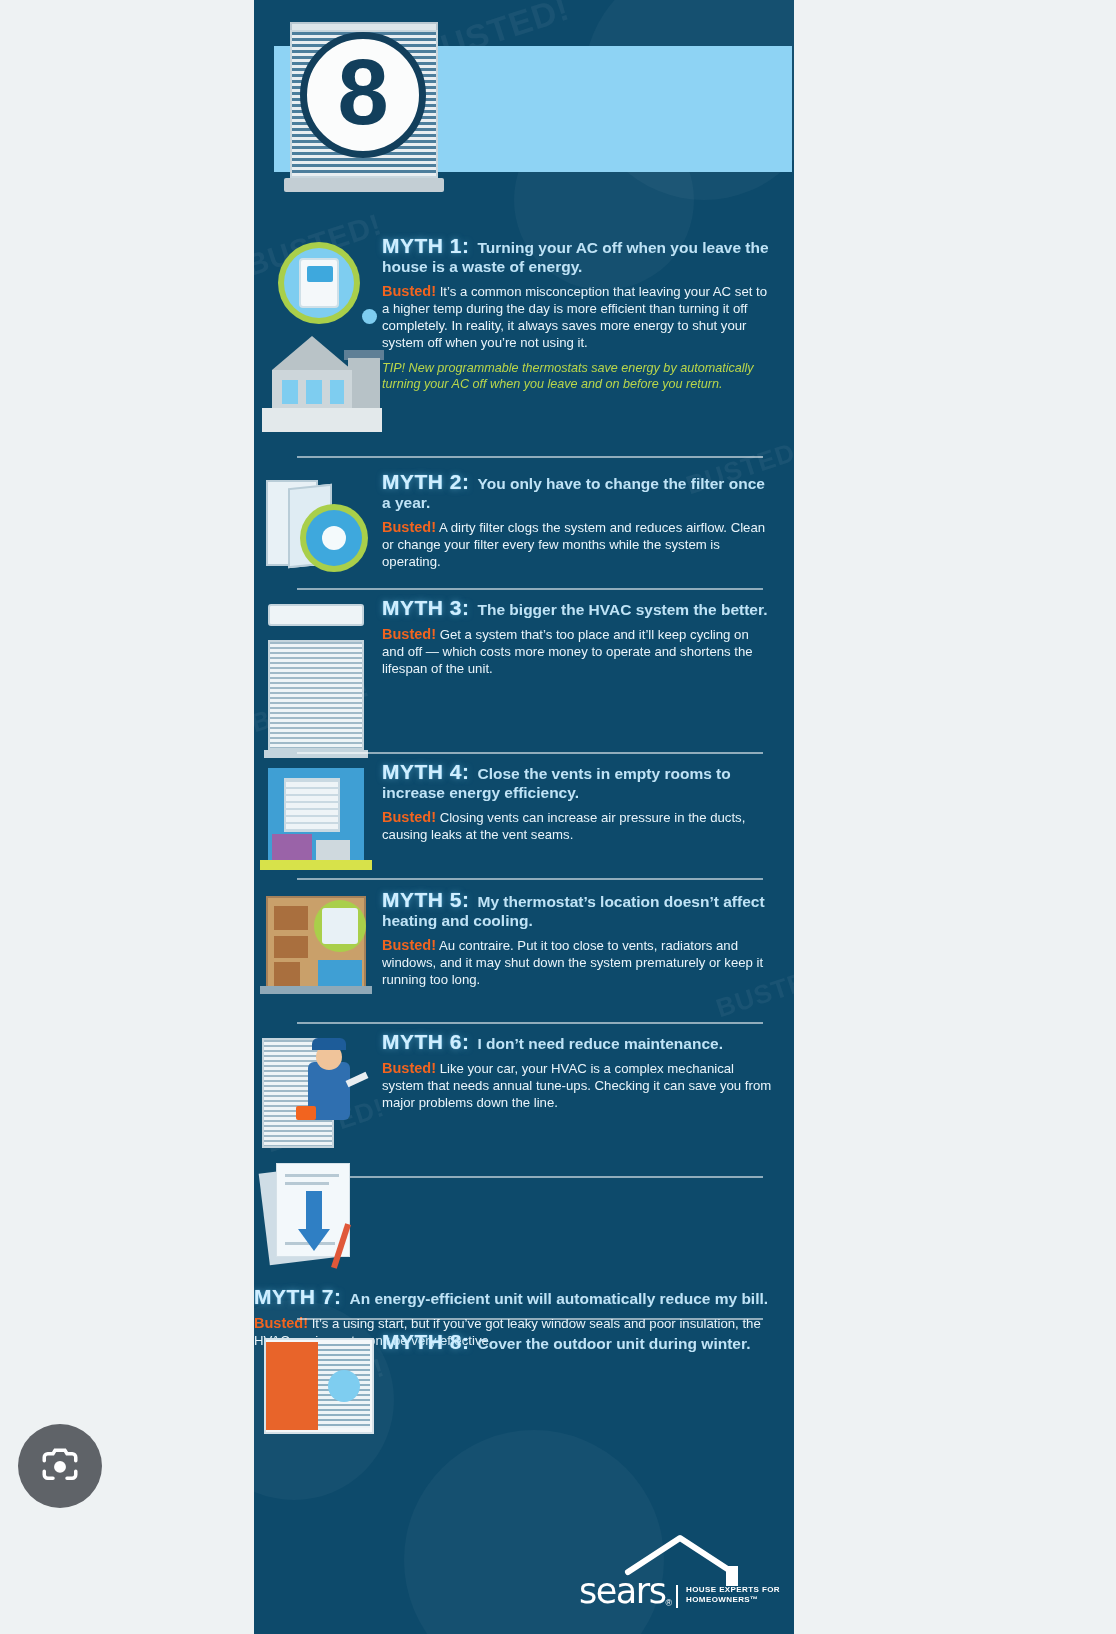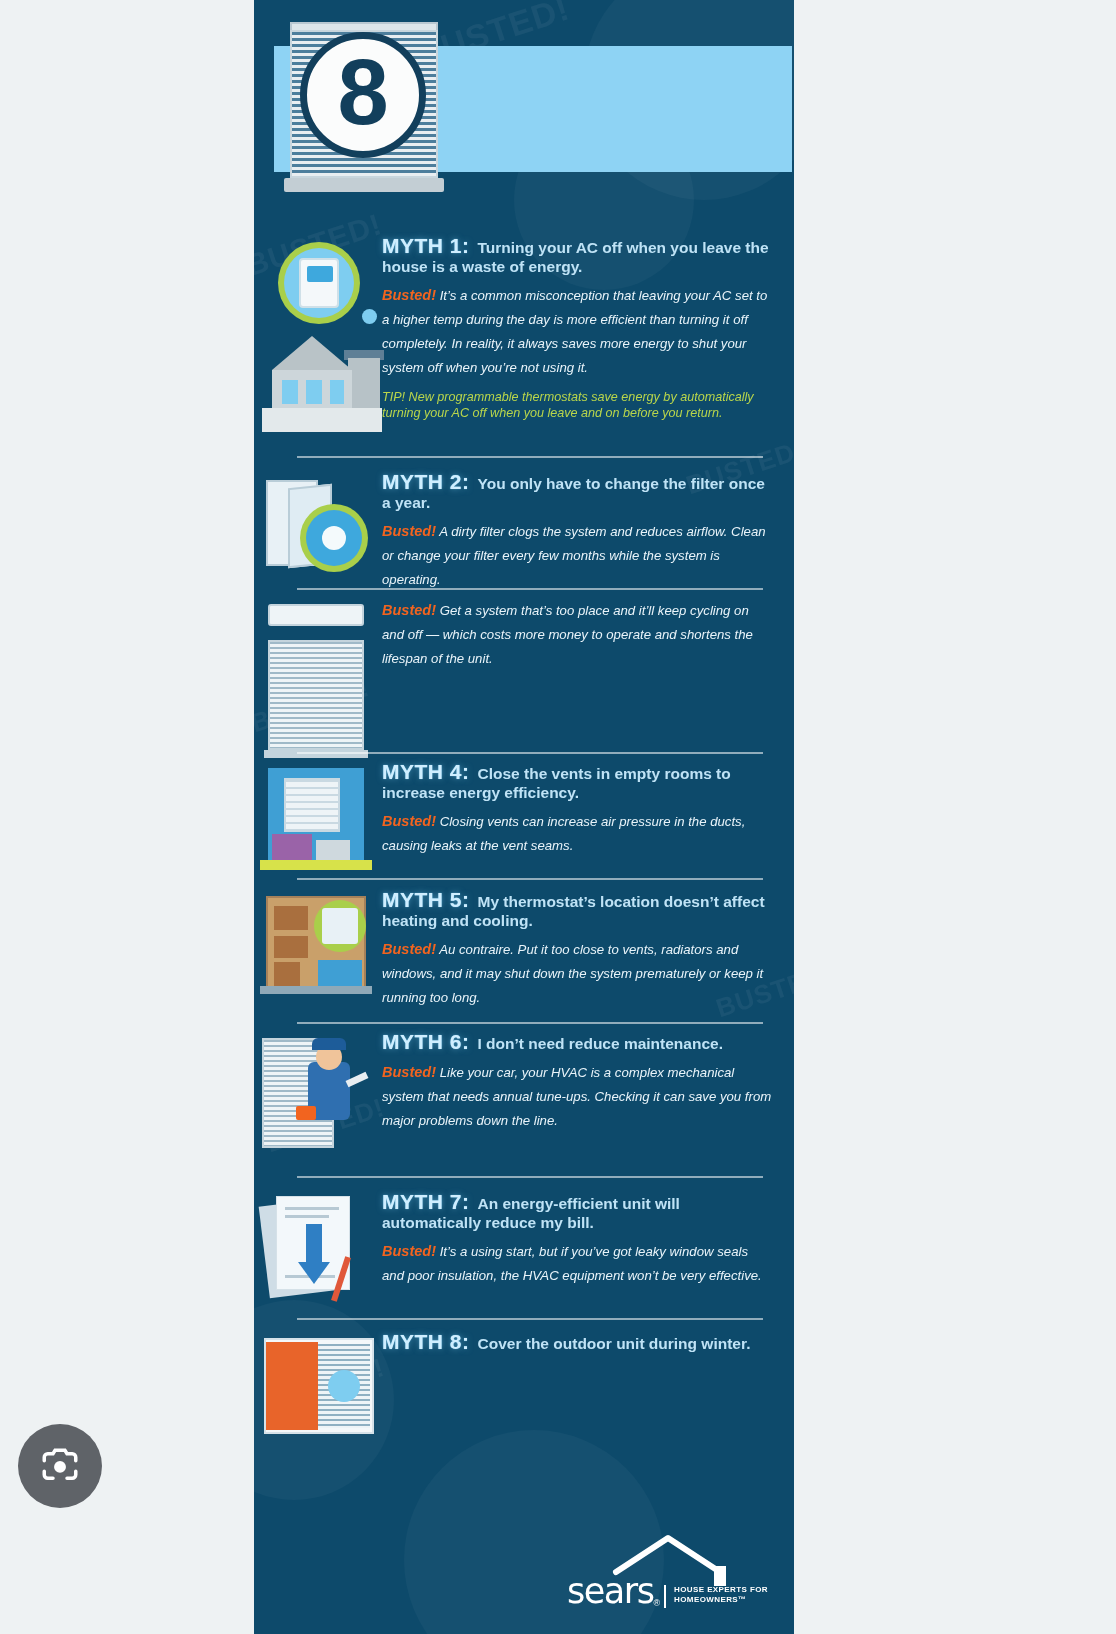--- a/index.html
+++ b/index.html
@@ -95,21 +95,21 @@
     font-size: 15.5px; font-weight: 700; color: #bfe3f6;
     line-height: 19px; margin-bottom: 7px;
   }
   .myth-label {
     font-size: 21px; font-weight: 900; color: #cfeeff;
     letter-spacing: .5px;
     text-shadow: 0 0 1px #7fc8ec, 0 0 6px rgba(120,200,240,.55);
     margin-right: 8px;
   }
   .busted-para {
-    font-size: 13.2px; color: #e9f4fa; line-height: 24px; font-style: italic;
+    font-size: 13.2px; color: #e9f4fa; line-height: 17px;
   }
   .busted-word {
     color: #f2641f; font-weight: 800; font-size: 14.5px;
   }
   .tip {
     font-size: 12.6px; color: #b9d64b; line-height: 16.4px;
     font-style: italic; margin-top: 9px;
   }
   .divider {
     position: absolute; left: 43px; width: 466px; height: 2px;
@@ -189,21 +189,21 @@
   .m7-pencil { left: 84px; top: 64px; width: 6px; height: 46px; background:#e0583a; transform: rotate(18deg); }
 
   
   .m8-bg { left: 10px; top: 6px; width: 110px; height: 96px; background:#f4f8fa; border:2px solid #d6e2e9; }
   .m8-cover { left: 12px; top: 10px; width: 52px; height: 88px; background:#e8642a; }
   .m8-unit { left: 64px; top: 12px; width: 52px; height: 84px;
     background: repeating-linear-gradient(to bottom,#8fb0c2 0px,#8fb0c2 2px,#eef4f7 2px,#eef4f7 5px); }
   .m8-fan { left: 74px; top: 38px; width: 32px; height: 32px; background:#7ecdf0; border-radius:50%; }
 
   
-  #footer { position: absolute; left: 0; bottom: 18px; width: 540px; height: 62px; }
+  #footer { position: absolute; left: 12px; bottom: 18px; width: 540px; height: 62px; }
   #sears-logo { position: absolute; right: 26px; bottom: 8px; display: flex; align-items: flex-end; }
   #sears-word {
     font-size: 35px; font-weight: 400; color: #ffffff;
     letter-spacing: -1.5px; line-height: 34px;
     font-family: "DejaVu Sans", sans-serif;
   }
   #sears-tm { font-size: 9px; color:#fff; vertical-align: super; }
   #sears-tag {
     color: #ffffff; font-size: 8px; font-weight: 700; letter-spacing: .4px;
     line-height: 10px; padding-left: 8px; padding-bottom: 3px;
@@ -305,20 +305,23 @@
     </div>
     <div class="divider" style="top:588px;"></div>
 
     <div class="myth" style="top:598px;">
       <div class="myth-art">
         <div class="ill m3-top"></div>
         <div class="ill m3-unit"></div>
         <div class="ill m3-base"></div>
       </div>
       <div class="myth-text">
+        <div class="myth-head">
+          <span class="myth-label">MYTH 3:</span><span>The bigger the HVAC system the better.</span>
+        </div>
         <div class="busted-para">
           <span class="busted-word">Busted!</span>
           <span>Get a system that’s too place and it’ll keep cycling on and off — which costs more money to operate and shortens the lifespan of the unit.</span>
         </div>
       </div>
     </div>
     <div class="divider" style="top:752px;"></div>
 
     <div class="myth" style="top:762px;">
       <div class="myth-art">
@@ -378,21 +381,21 @@
           <span class="myth-label">MYTH 6:</span><span>I don’t need reduce maintenance.</span>
         </div>
         <div class="busted-para">
           <span class="busted-word">Busted!</span>
           <span>Like your car, your HVAC is a complex mechanical system that needs annual tune-ups. Checking it can save you from major problems down the line.</span>
         </div>
       </div>
     </div>
     <div class="divider" style="top:1176px;"></div>
 
-    <div class="myth" style="top:1192px;">
+    <div class="myth" style="top:1159px;flex-direction:column;">
       <div class="myth-art">
         <div class="ill m7-p1"></div>
         <div class="ill m7-p2">
           <div class="m7-lines" style="left:8px; top:10px; width:54px; height:3px;"></div>
           <div class="m7-lines" style="left:8px; top:18px; width:44px; height:3px;"></div>
           <div class="m7-lines" style="left:8px; top:78px; width:50px; height:3px;"></div>
         </div>
         <div class="ill m7-arrow-stem"></div>
         <div class="ill m7-arrow-head"></div>
         <div class="ill m7-pencil"></div>

